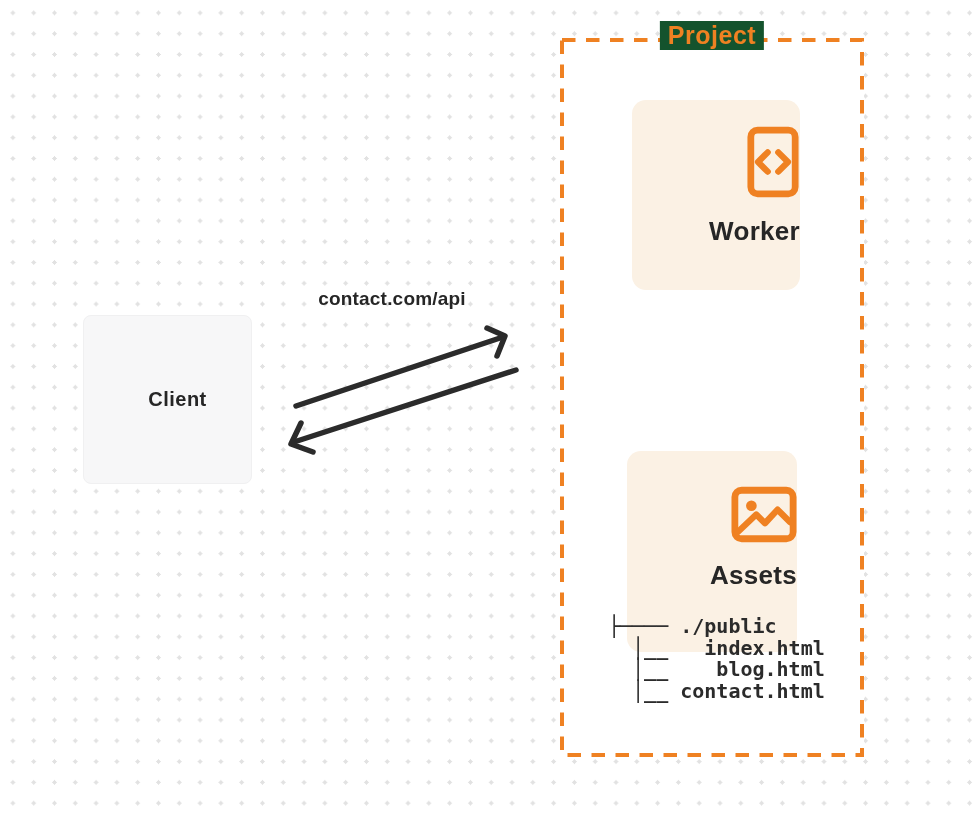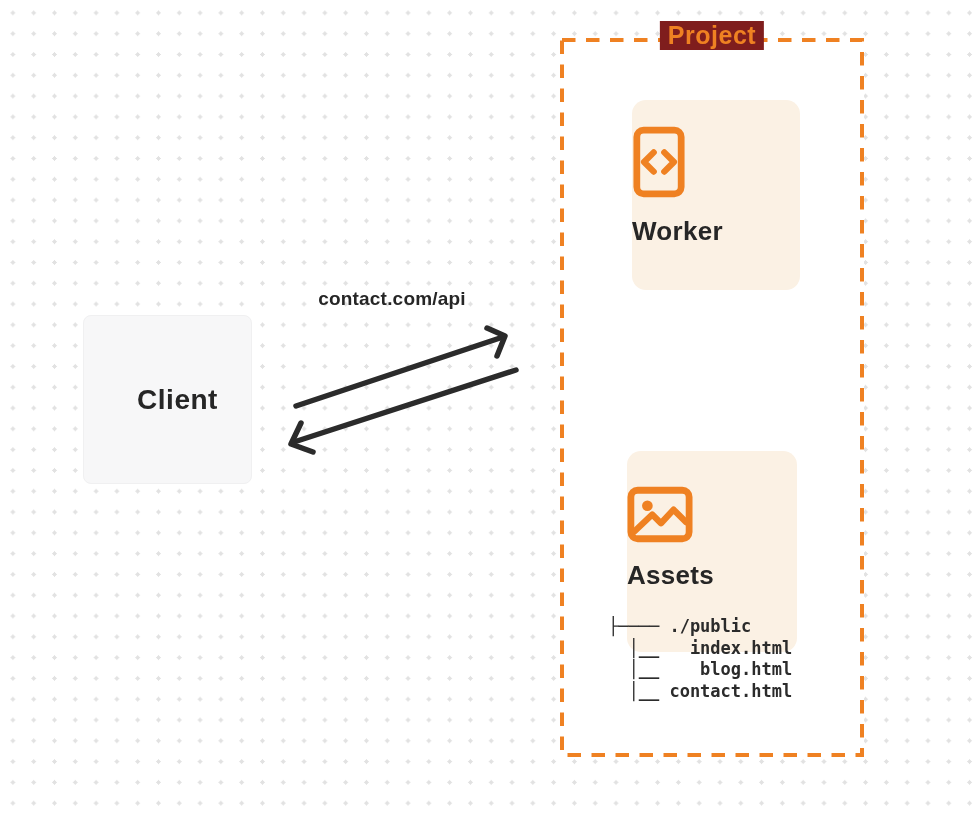--- a/index.html
+++ b/index.html
@@ -17,57 +17,57 @@
     background-size:20.8px 20.8px;
     background-position:2.5px 2.5px;
   }
   
   .client-node{
     position:absolute;left:83px;top:315px;width:167px;height:167px;
     background:#f7f7f8;border:1px solid #f0f0f1;border-radius:8px;
     display:flex;align-items:center;justify-content:center;
   }
   .client-node .node-label{
-    font-size:28px;font-weight:700;color:#262626;letter-spacing:.5px;margin-left:20px;
+    font-size:20px;font-weight:700;color:#262626;letter-spacing:.5px;margin-left:20px;
   }
   
   .request-label{
     position:absolute;left:307px;top:288px;width:170px;
     font-size:19px;font-weight:700;color:#262626;text-align:center;
     letter-spacing:.2px;
   }
   
   .arrows-svg{position:absolute;inset:0;pointer-events:none;}
   
   .project-box{
     position:absolute;left:560px;top:38px;width:304px;height:719px;
     background:#ffffff;
   }
   .project-border{position:absolute;inset:0;width:100%;height:100%;overflow:visible;}
   .project-label{
     position:absolute;left:50%;top:-17px;transform:translateX(-50%);
-    background:#7f1d1d;padding:0 8px;
+    background:#14532d;padding:0 8px;
     font-size:25px;font-weight:700;color:#ef8122;letter-spacing:.5px;
     white-space:nowrap;
   }
   
   .card{
     position:absolute;background:#fbf1e4;border-radius:14px;
-    display:flex;flex-direction:column;align-items:flex-start;
+    display:flex;flex-direction:column;align-items:flex-end;
   }
   .card-worker{left:72px;top:62px;width:168px;height:165px;padding-top:25px;}
   .card-assets{left:67px;top:413px;width:170px;height:166px;padding-top:35px;}
   .card .card-label{
     font-size:26px;font-weight:700;color:#262626;margin-top:17px;letter-spacing:.3px;
   }
   
   .file-tree{
     position:absolute;left:48px;top:578px;margin:0;
     font-family:"DejaVu Sans Mono", monospace;
-    font-size:17px;line-height:21.5px;font-weight:700;color:#2b2b2b;
+    font-size:20px;line-height:21.5px;font-weight:700;color:#2b2b2b;
     white-space:pre;
   }
 </style>
 </head>
 <body>
 
 <div class="canvas">
 
   <div class="client-node">
     <span class="node-label">Client</span>

